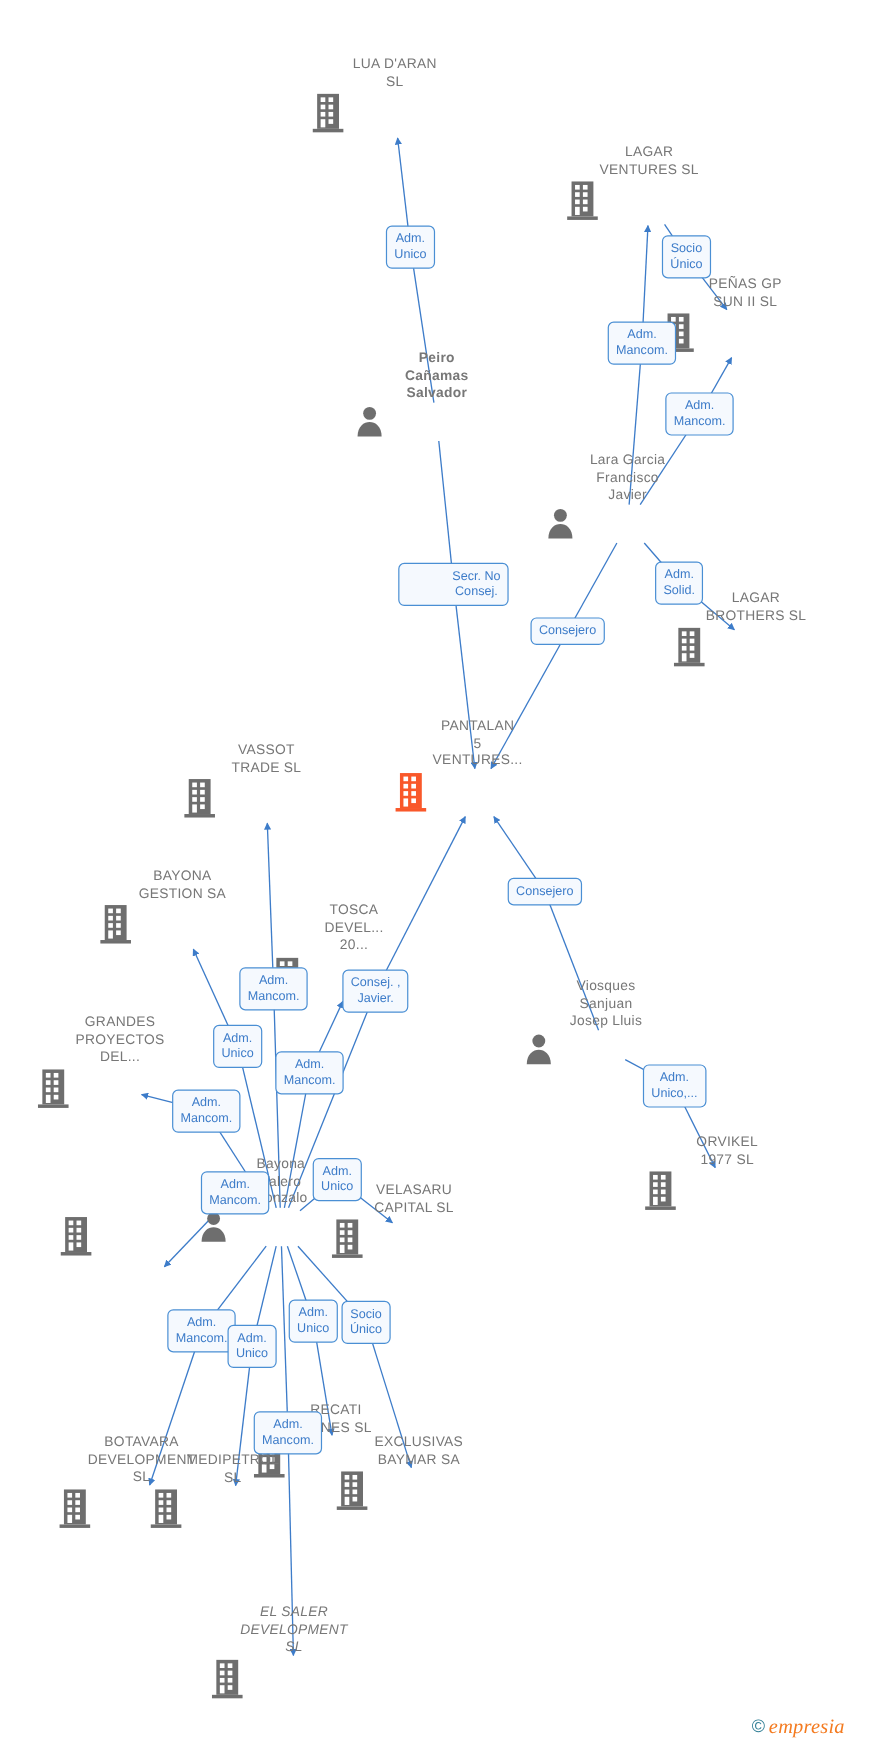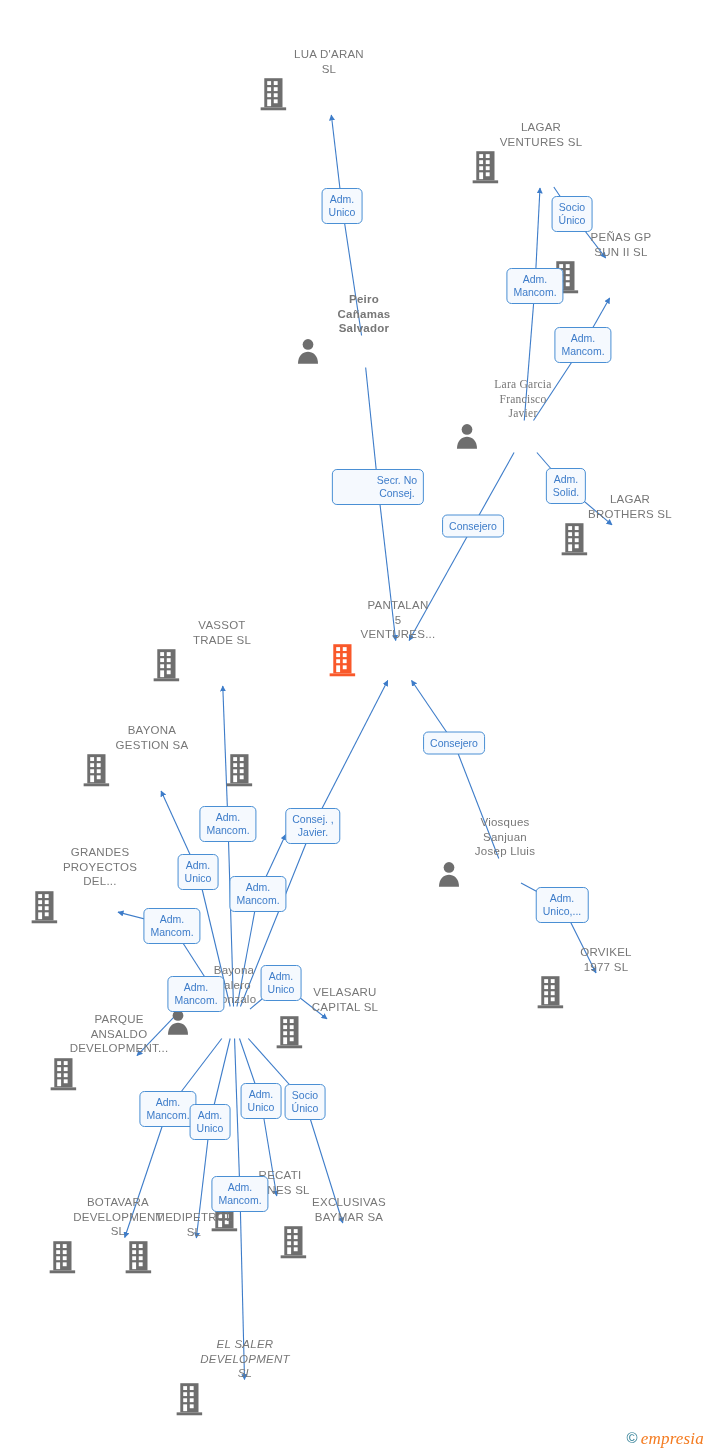--- a/index.html
+++ b/index.html
@@ -196,21 +196,21 @@
         <div class="node-label">Peiro
 Cañamas
 Salvador</div>
         <span class="node-icon">
           <svg width="28" height="28" viewBox="0 0 24 24" aria-hidden="true">
             <circle cx="12" cy="6.4" r="4.6" fill="#6e6e6e"></circle>
             <path d="M3.4 23 C3.4 15.6 8 12.6 12 12.6 C16 12.6 20.6 15.6 20.6 23 Z" fill="#6e6e6e"></path>
           </svg>
         </span>
       </div>
-      <div class="node" style="left: 523px; top: 377px; font-family: Liberation Serif, serif;">
+      <div class="node" style="left: 523px; top: 377px;">
         <div class="node-label">Lara Garcia
 Francisco
 Javier</div>
         <span class="node-icon">
           <svg width="28" height="28" viewBox="0 0 24 24" aria-hidden="true">
             <circle cx="12" cy="6.4" r="4.6" fill="#6e6e6e"></circle>
             <path d="M3.4 23 C3.4 15.6 8 12.6 12 12.6 C16 12.6 20.6 15.6 20.6 23 Z" fill="#6e6e6e"></path>
           </svg>
         </span>
       </div>
@@ -289,20 +289,23 @@
               <rect x="11.8" y="8.4" width="3.2" height="3.2"></rect>
               <rect x="6.4" y="13.4" width="3.2" height="3.2"></rect>
               <rect x="11.8" y="13.4" width="3.2" height="3.2"></rect>
               <rect x="6.4" y="18.4" width="3.2" height="5.6"></rect>
               <rect x="11.8" y="18.4" width="3.2" height="3.2"></rect>
             </g>
           </svg>
         </span>
       </div>
       <div class="node" style="left: 295px; top: 752px;">
+        <div class="node-label">TOSCA
+DEVEL...
+20...</div>
         <span class="node-icon">
           <svg width="30" height="34" viewBox="0 0 24 28" aria-hidden="true">
             <rect x="4" y="1" width="15" height="24" fill="#6e6e6e"></rect>
             <rect x="1" y="25" width="21" height="2.4" fill="#6e6e6e"></rect>
             <g fill="#ffffff">
               <rect x="6.4" y="3.4" width="3.2" height="3.2"></rect>
               <rect x="11.8" y="3.4" width="3.2" height="3.2"></rect>
               <rect x="6.4" y="8.4" width="3.2" height="3.2"></rect>
               <rect x="11.8" y="8.4" width="3.2" height="3.2"></rect>
               <rect x="6.4" y="13.4" width="3.2" height="3.2"></rect>
@@ -390,23 +393,20 @@
               <rect x="11.8" y="8.4" width="3.2" height="3.2"></rect>
               <rect x="6.4" y="13.4" width="3.2" height="3.2"></rect>
               <rect x="11.8" y="13.4" width="3.2" height="3.2"></rect>
               <rect x="6.4" y="18.4" width="3.2" height="5.6"></rect>
               <rect x="11.8" y="18.4" width="3.2" height="3.2"></rect>
             </g>
           </svg>
         </span>
       </div>
       <div class="node" style="left: 119px; top: 1012px;">
-        <div class="node-label">PARQUE
-ANSALDO
-DEVELOPMENT...</div>
         <span class="node-icon">
           <svg width="30" height="34" viewBox="0 0 24 28" aria-hidden="true">
             <rect x="4" y="1" width="15" height="24" fill="#6e6e6e"></rect>
             <rect x="1" y="25" width="21" height="2.4" fill="#6e6e6e"></rect>
             <g fill="#ffffff">
               <rect x="6.4" y="3.4" width="3.2" height="3.2"></rect>
               <rect x="11.8" y="3.4" width="3.2" height="3.2"></rect>
               <rect x="6.4" y="8.4" width="3.2" height="3.2"></rect>
               <rect x="11.8" y="8.4" width="3.2" height="3.2"></rect>
               <rect x="6.4" y="13.4" width="3.2" height="3.2"></rect>

